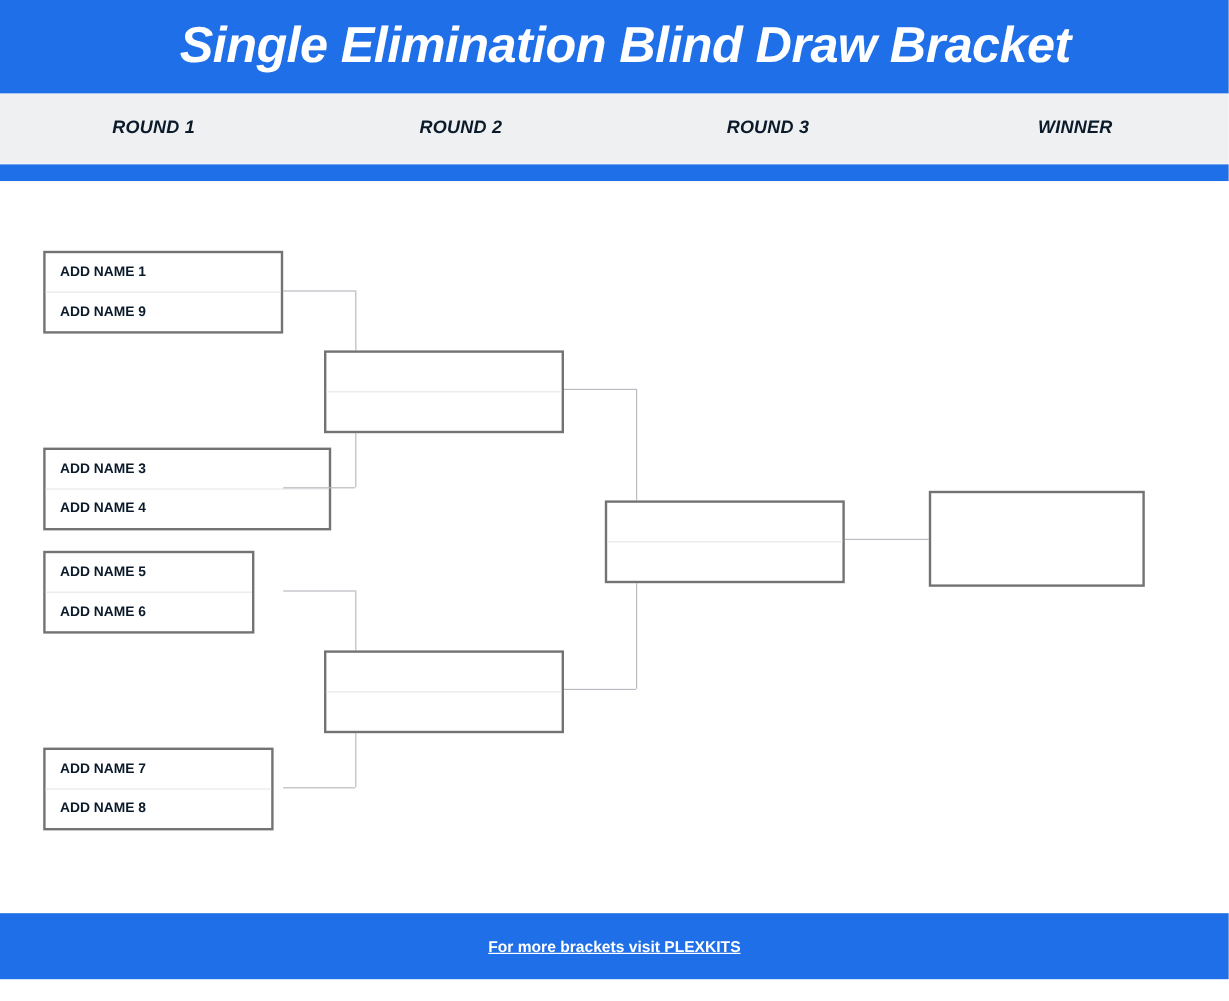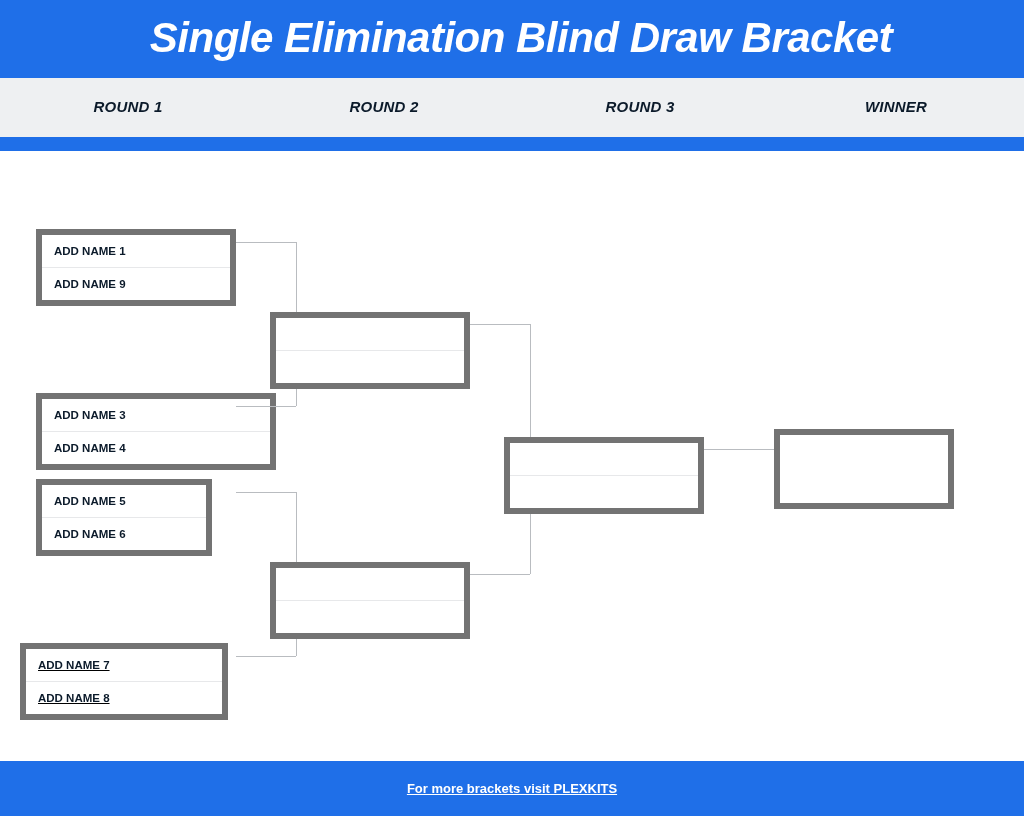--- a/index.html
+++ b/index.html
@@ -41,23 +41,22 @@
   }
   
   .canvas {
     position: relative;
     width: 1024px;
     height: 628px;
     background: #fff;
   }
   .box {
     position: absolute;
-    border: 6px solid #737373;
+    border: 2px solid #737373;
     background: #fff;
-    margin-top: 20px;
   }
   .slot {
     font-size: 11.5px;
     font-weight: 700;
     color: #0b1a2a;
     padding: 10px 12px;
   }
   .slot + .slot {
     border-top: 1px solid #e7e8ea;
   }
@@ -112,21 +111,21 @@
   <div class="box" style="left:36px; top:222px; width:240px;">
     <div class="slot">ADD NAME 3</div>
     <div class="slot">ADD NAME 4</div>
   </div>
 
   <div class="box" style="left:36px; top:308px; width:176px;">
     <div class="slot">ADD NAME 5</div>
     <div class="slot">ADD NAME 6</div>
   </div>
 
-  <div class="box" style="left:20px; top:472px; width:208px;text-decoration:underline;">
+  <div class="box" style="left:36px; top:472px; width:192px;">
     <div class="slot">ADD NAME 7</div>
     <div class="slot">ADD NAME 8</div>
   </div>
 
   <div class="h-line" style="left:236px; top:91px; width:60px;"></div>
   <div class="h-line" style="left:236px; top:255px; width:60px;"></div>
   <div class="v-line" style="left:296px; top:91px; height:164px;"></div>
 
   <div class="h-line" style="left:236px; top:341px; width:60px;"></div>
   <div class="h-line" style="left:236px; top:505px; width:60px;"></div>

